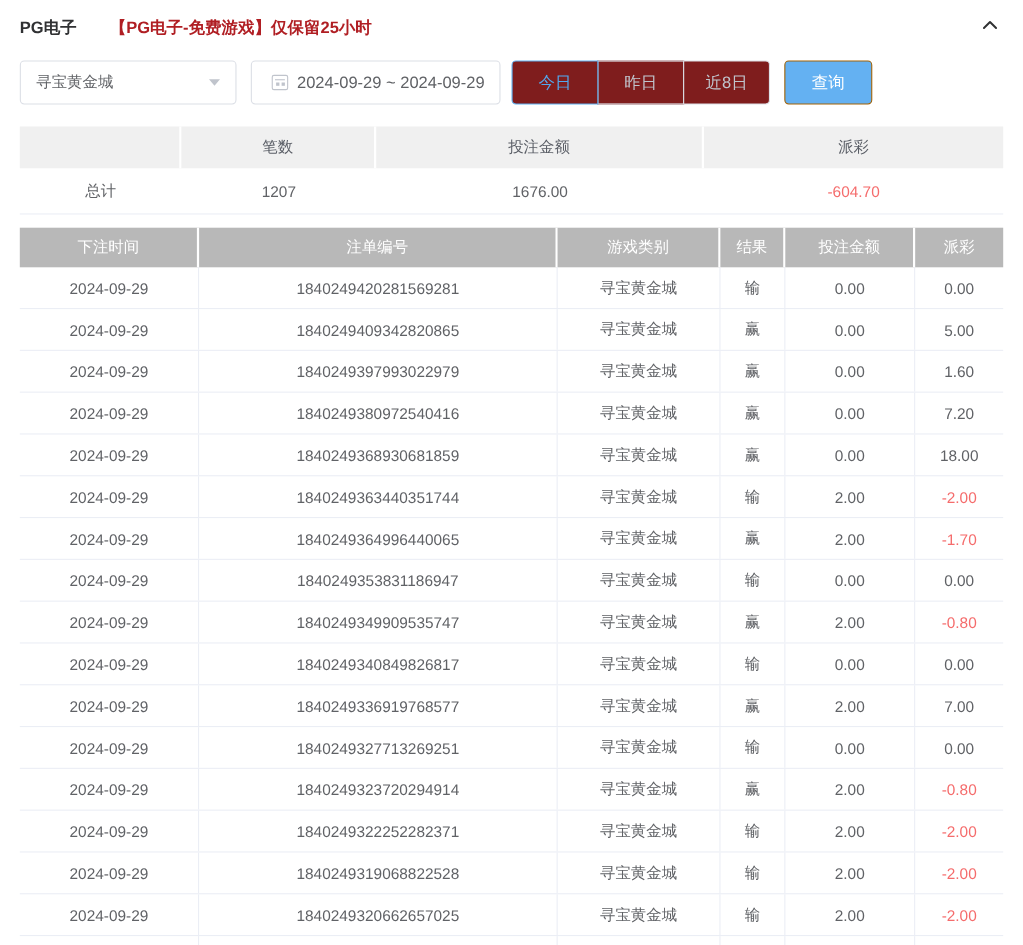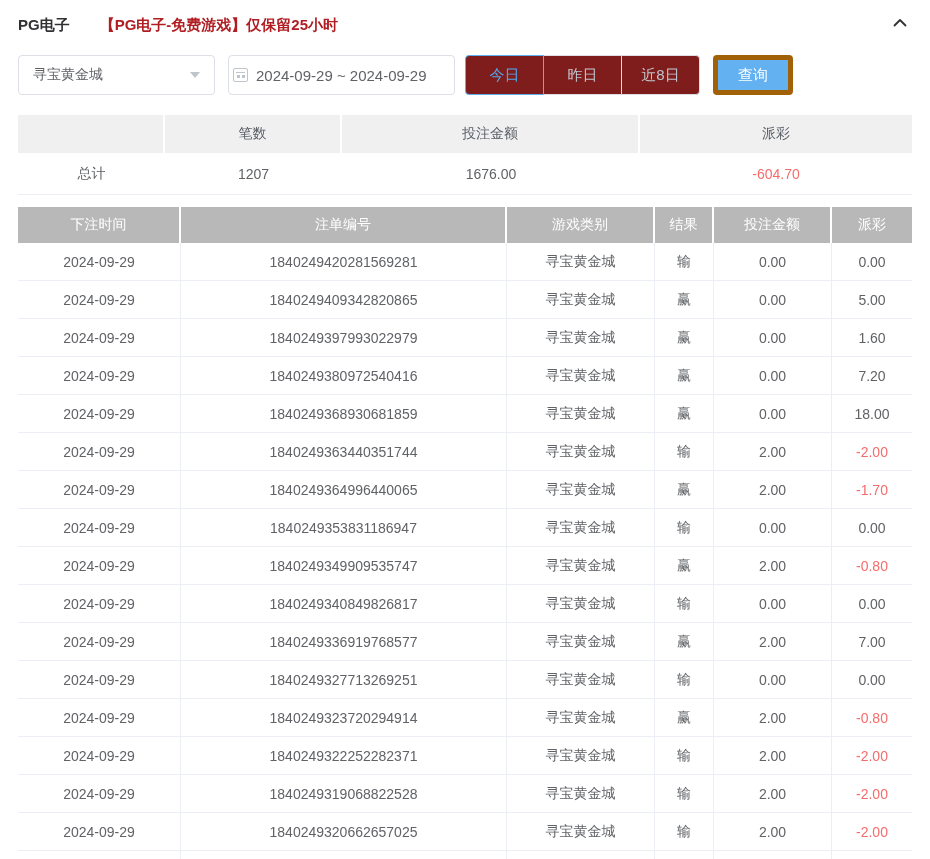--- a/index.html
+++ b/index.html
@@ -18,21 +18,21 @@
   .filters { display: flex; align-items: center; margin-top: 9px; height: 40px; }
   .select {
     width: 197px; height: 40px; border: 1px solid #dcdfe6; border-radius: 4px;
     display: flex; align-items: center; padding: 0 14px; cursor: pointer; background: #fff;
   }
   .select-value { font-size: 14px; color: #606266; flex: 1; }
   .caret-down { width: 0; height: 0; border-left: 5px solid transparent;
     border-right: 5px solid transparent; border-top: 6px solid #c0c4cc; }
   .date-range {
     width: 227px; height: 40px; border: 1px solid #dcdfe6; border-radius: 4px;
-    display: flex; align-items: center; padding: 0 4px; margin-left: 13px;
+    display: flex; align-items: center; padding: 0 18px; margin-left: 13px;
     background: #fff; cursor: pointer;
   }
   .cal-icon { width: 15px; height: 14px; border: 1px solid #c0c4cc; border-radius: 2px;
     position: relative; margin-right: 8px; flex: none; }
   .cal-icon::before { content: ""; position: absolute; left: 2px; right: 2px; top: 3px;
     height: 1px; background: #c0c4cc; }
   .cal-icon::after { content: ""; position: absolute; left: 3px; top: 6px; width: 3px;
     height: 3px; background: #c0c4cc; box-shadow: 5px 0 0 #c0c4cc; }
   .date-value { font-size: 15px; color: #606266; white-space: nowrap; }
 
@@ -41,21 +41,21 @@
     width: 79px; height: 40px; background: #7f1d1d; border: 1px solid #dcdfe6;
     font-size: 15px; color: #c0c4cc; cursor: pointer; margin-left: -1px;
     display: flex; align-items: center; justify-content: center;
     font-family: inherit;
   }
   .btn-quick:first-child { border-radius: 4px 0 0 4px; margin-left: 0; }
   .btn-quick:last-child { border-radius: 0 4px 4px 0; }
   .btn-quick.active { border: 1px solid #5fb0f0; color: #53a8ee; z-index: 2; }
   .btn-search {
     width: 80px; height: 40px; margin-left: 13px; background: #64b1f2;
-    border: 5px solid #a16207; border-radius: 4px; color: #fff; font-size: 15px;
+    border: 1px solid #a16207; border-radius: 4px; color: #fff; font-size: 15px;
     cursor: pointer; display: flex; align-items: center; justify-content: center;
     font-family: inherit;
   }
 
   
   .summary { margin-top: 20px; width: 894px; }
   .summary-head { display: grid; grid-template-columns: 147px 177px 298px 272px; height: 38px; }
   .summary-head > div { background: #f0f0f0; border-right: 2px solid #fff;
     display: flex; align-items: center; justify-content: center;
     font-size: 14px; color: #5a5e66; }

